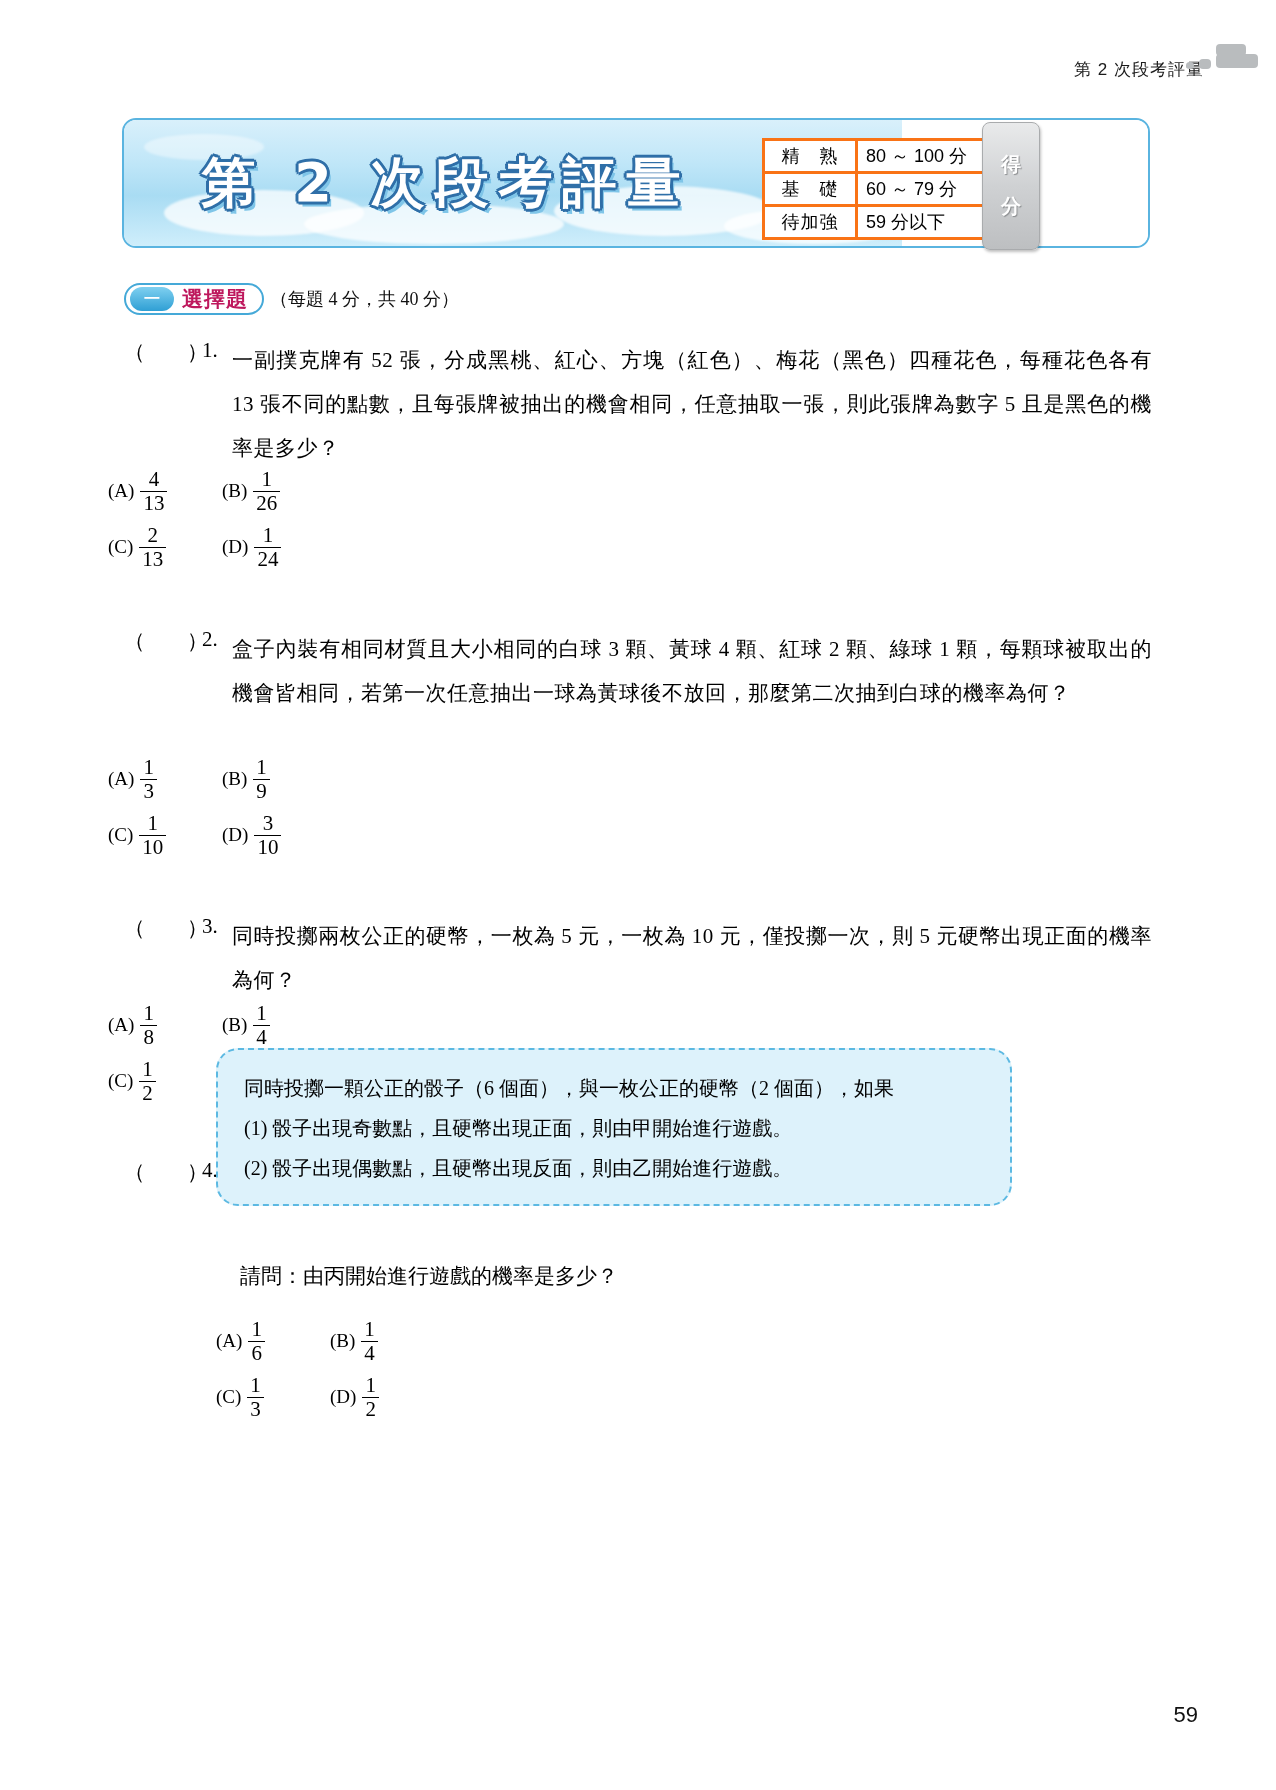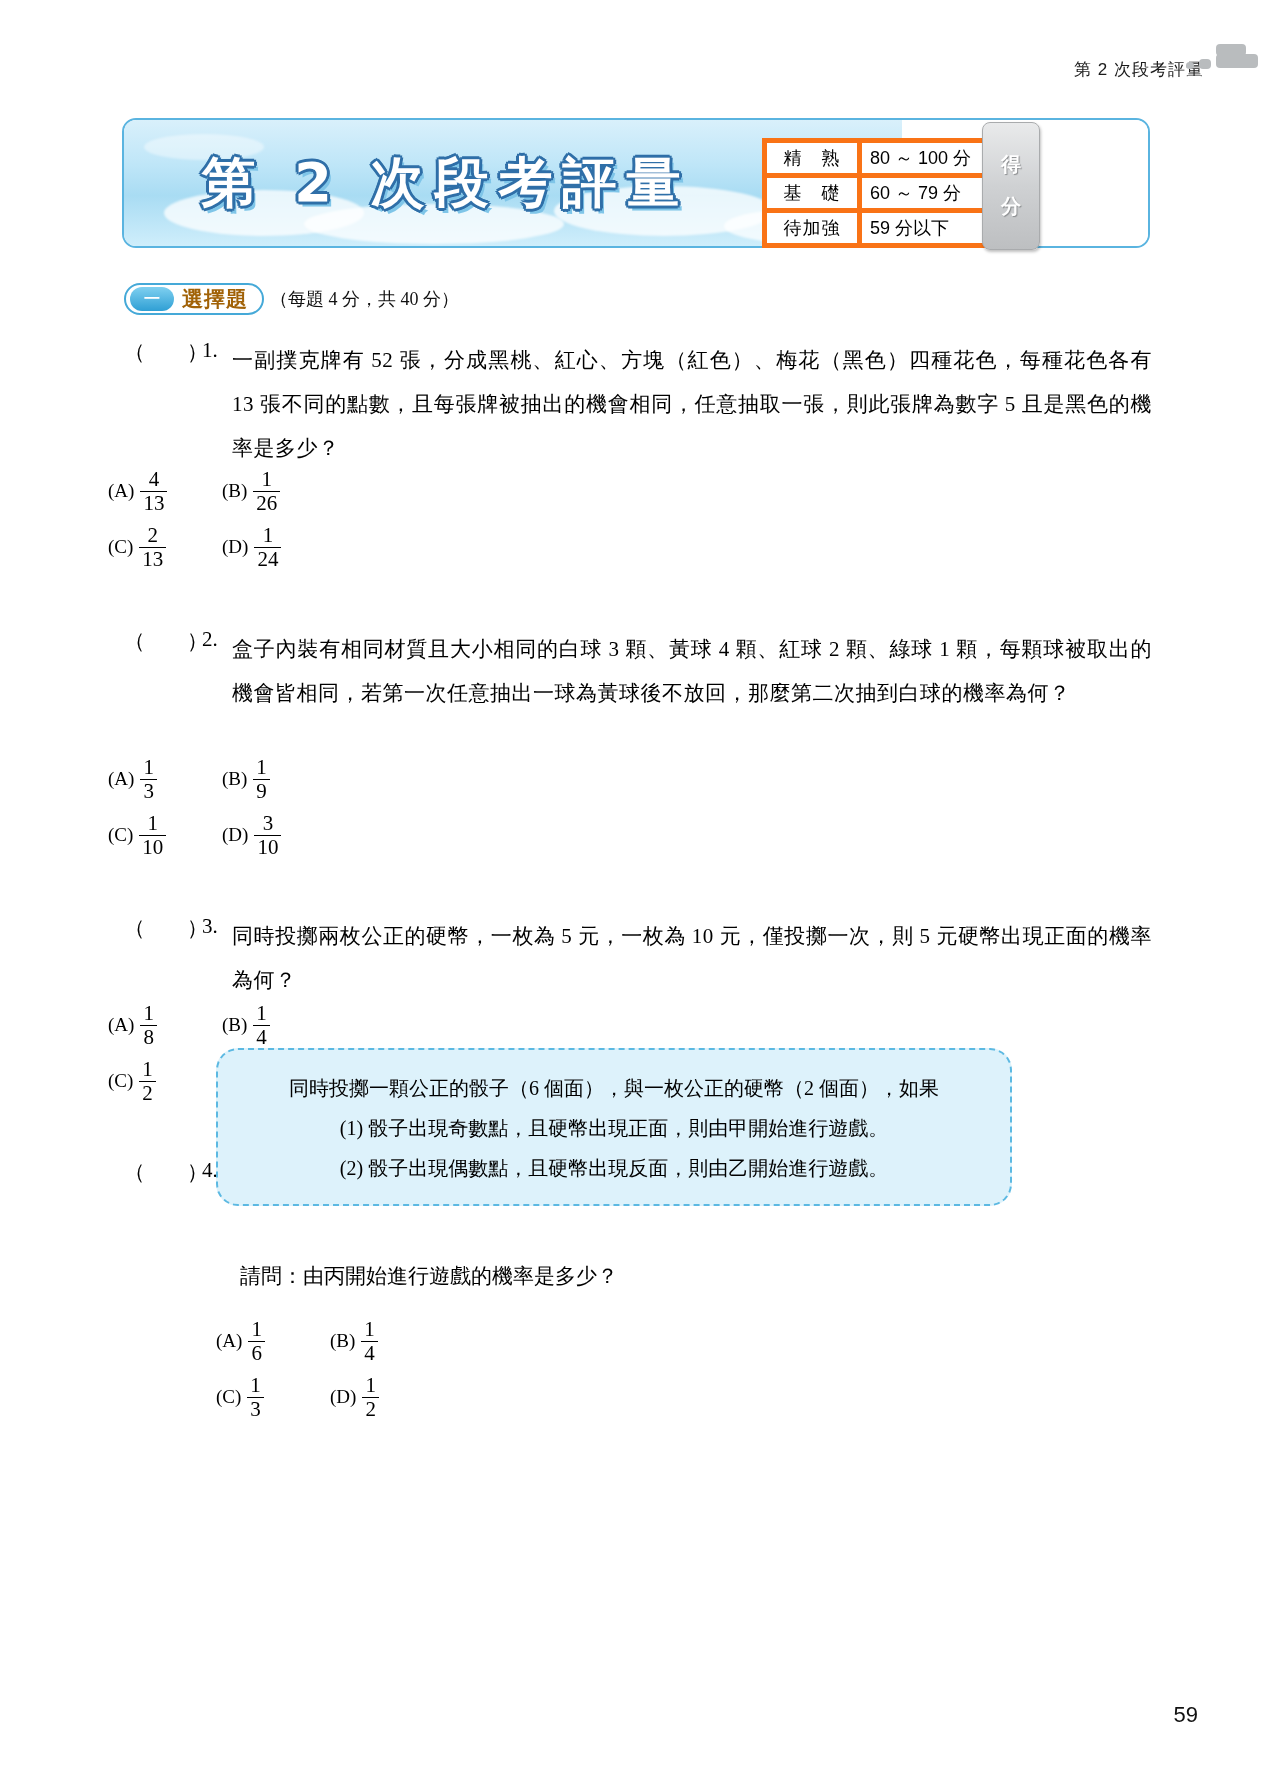--- a/index.html
+++ b/index.html
@@ -106,21 +106,21 @@
   
   .scale {
     position: absolute;
     left: 640px;
     top: 20px;
     border-collapse: collapse;
     font-family: "Liberation Sans", sans-serif;
     font-size: 18px;
   }
   .scale td {
-    border: 5px solid #f97316;
+    border: 3px solid #f97316;
     height: 30px;
     padding: 0 8px;
     background: #ffffff;
     white-space: nowrap;
     margin-left: 13px;
   }
   .scale td.lab {
     width: 74px;
     text-align: center;
     letter-spacing: 1px;
@@ -198,21 +198,21 @@
     display: flex;
     align-items: center;
     justify-content: center;
     margin-right: 8px;
   }
   .sec-label {
     font-family: "DejaVu Sans", sans-serif;
     font-weight: bold;
     font-size: 21px;
     letter-spacing: 1px;
-    color: #a16207;
+    color: #be185d;
   }
   .sec-note {
     font-size: 18px;
     margin-left: 6px;
     font-family: "Liberation Serif", serif;
     color: #111;
   }
 
   
   .q {
@@ -288,21 +288,20 @@
     left: 216px;
     top: 1048px;
     width: 796px;
     padding: 18px 26px 16px 26px;
     box-sizing: border-box;
     background: #ddf2fb;
     border: 2px dashed #5cb9e2;
     border-radius: 22px;
     font-size: 20px;
     line-height: 40px;
-    text-align: center;
   }
   .infobox .line { display: block; white-space: nowrap; }
 
   .q4-ask {
     position: absolute;
     left: 216px;
     top: 1262px;
     font-size: 21px;
     margin-left: 24px;
   }

